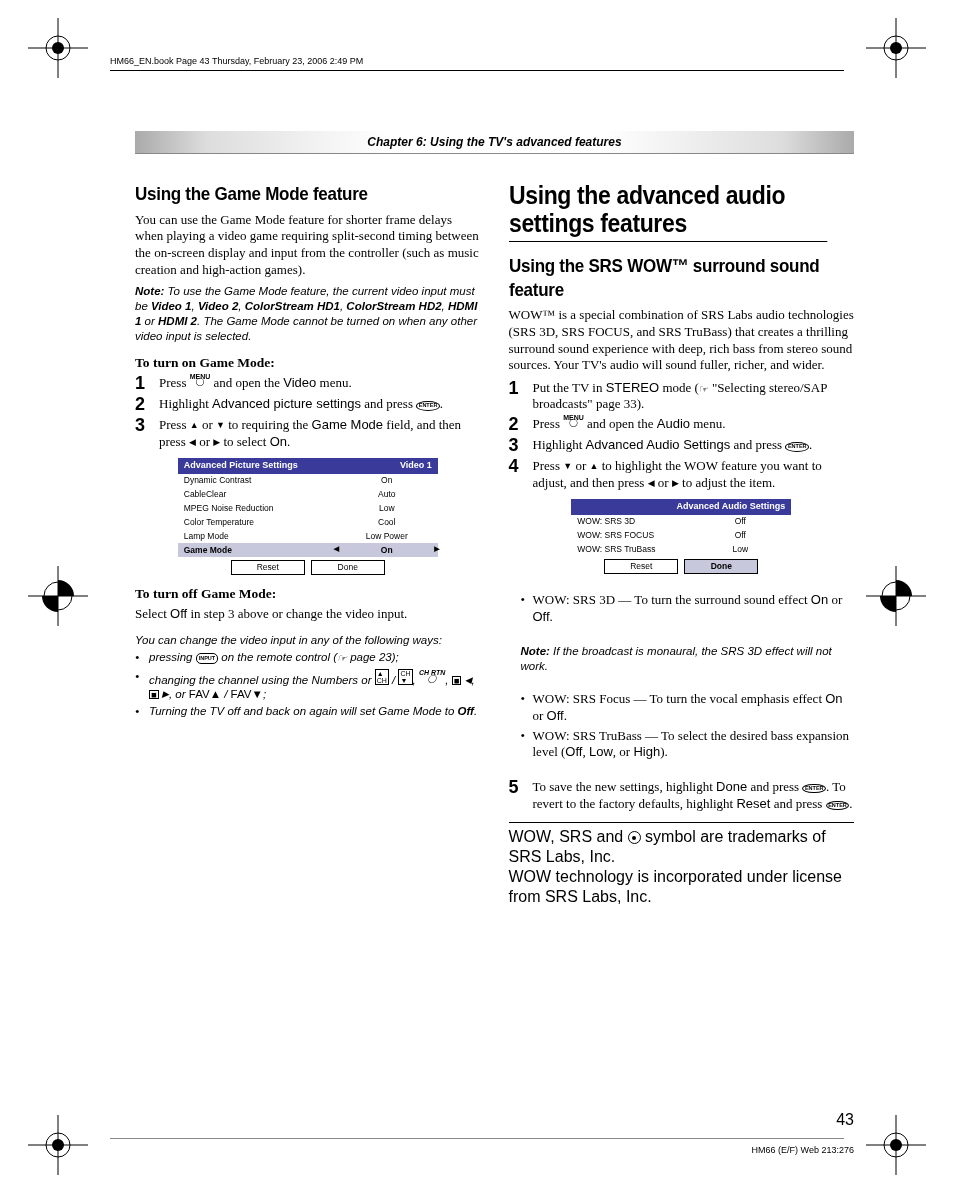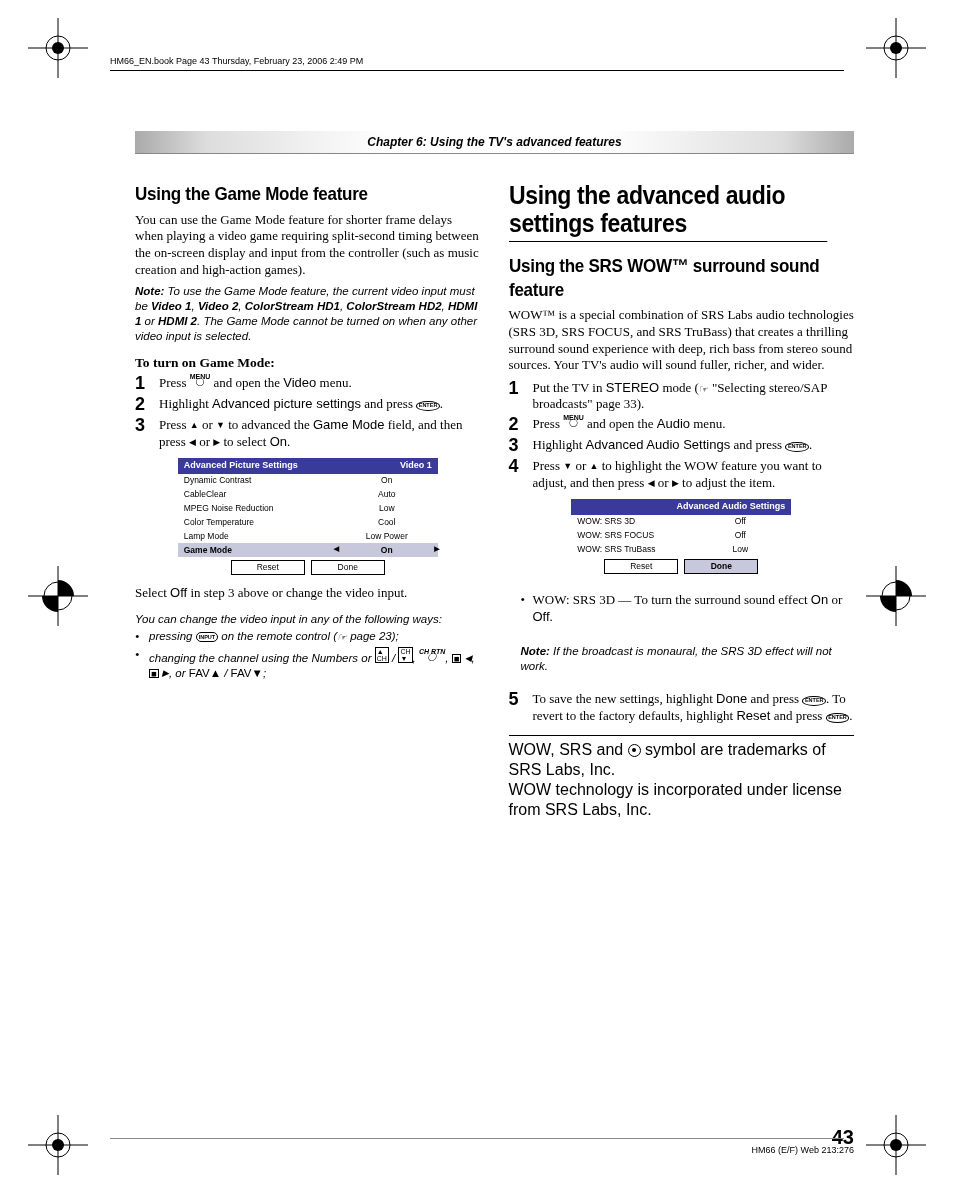--- a/index.html
+++ b/index.html
@@ -236,25 +236,25 @@
 
   .footnote-rule { border-top: 0.5px solid #000; margin: 10px 0 4px 0; width: 100%; }
   .footnote {
     font-family: Arial, Helvetica, sans-serif;
     font-size: 16px;
     line-height: 1.25;
   }
 
   .page-num {
     position: absolute;
-    bottom: 44px;
+    bottom: 64px;
     right: 100px;
     font-family: Arial, Helvetica, sans-serif;
-    font-weight: 700;
-    font-size: 20px;
+    font-weight: 400;
+    font-size: 16px;
   }
   .footer-code {
     position: absolute;
     bottom: 38px;
     right: 100px;
     font-family: Arial, Helvetica, sans-serif;
     font-size: 9px;
   }
   .footer-line {
     position: absolute;
@@ -332,21 +332,21 @@
       </li>
       <li>
           <span class="num">2</span>
         <span class="body">
           <span>Highlight </span><span class="ab">Advanced picture settings</span><span> and press </span><span class="glyph-enter">ENTER</span><span>.</span>
         </span>
       </li>
       <li>
           <span class="num">3</span>
         <span class="body">
-          <span>Press </span><span class="tri">▲</span><span> or </span><span class="tri">▼</span><span> to advanced the </span><span class="ab">Game Mode</span><span> field, and then press </span><span class="tri">◀</span><span> or </span><span class="tri">▶</span><span> to select </span><span class="ab">On</span><span>.</span>
+          <span>Press </span><span class="tri">▲</span><span> or </span><span class="tri">▼</span><span> to requiring the </span><span class="ab">Game Mode</span><span> field, and then press </span><span class="tri">◀</span><span> or </span><span class="tri">▶</span><span> to select </span><span class="ab">On</span><span>.</span>
         </span>
       </li>
     </ol>
 
     <table class="osd">
       <tbody>
           <tr class="hdr">
             <td>Advanced Picture Settings</td>
             <td>Video 1</td>
           </tr>
@@ -378,33 +378,39 @@
             <td colspan="2">
               <div class="btns">
                 <div class="btn">Reset</div>
                 <div class="btn">Done</div>
               </div>
             </td>
           </tr>
     </tbody>
       </table>
 
+    <div class="subhead">To turn off Game Mode:</div>
     <p style="margin:0 0 10px 0;">
       <span>Select </span><span class="ab">Off</span><span> in step 3 above or change the video input.</span>
     </p>
     <p class="note" style="margin:0 0 2px 0;">You can change the video input in any of the following ways:</p>
     <ul class="bull">
       <li>
           <span class="body">
         <span>pressing </span><span class="glyph-input">INPUT</span><span> on the remote control (</span><span class="glyph-pointer">☞</span><span> page 23);</span>
       </span>
         </li>
       <li>
           <span class="body">
         <span>changing the channel using the Numbers or </span><span class="glyph-ch">▲<br>CH</span> / <span class="glyph-ch">CH<br>▼</span><span>, </span><span class="glyph-menu">CH RTN</span><span>, </span><span class="glyph-ch">◼</span> <span class="tri">◀</span><span>, </span><span class="glyph-ch">◼</span> <span class="tri">▶</span><span>, or </span><span class="ab" style="font-style:normal;">FAV▲</span><span> / </span><span class="ab" style="font-style:normal;">FAV▼</span><span>;</span>
+      </span>
+        </li>
+      <li>
+          <span class="body">
+        <span>Turning the TV off and back on again will set Game Mode to </span><span class="b">Off</span><span>.</span>
       </span>
         </li>
     </ul>
   </div>
 
   <div class="col">
     <h1 class="big-section">Using the advanced audio settings features</h1>
     <h2 class="section" style="margin-top:12px;">Using the SRS WOW™ surround sound feature</h2>
     <p style="margin:0 0 6px 0;">WOW™ is a special combination of SRS Labs audio technologies (SRS 3D, SRS FOCUS, and SRS TruBass) that creates a thrilling surround sound experience with deep, rich bass from stereo sound sources. Your TV's audio will sound fuller, richer, and wider.</p>
 
@@ -468,20 +474,30 @@
       <li>
           <span class="body">
         <span>WOW: SRS 3D — To turn the surround sound effect </span><span class="ab">On</span><span> or </span><span class="ab">Off</span><span>.</span>
       </span>
         </li>
     </ul>
     <p class="note" style="margin-left:12px;">
       <span class="nb">Note:</span><span> If the broadcast is monaural, the SRS 3D effect will not work.</span>
     </p>
     <ul class="bull2">
+      <li>
+          <span class="body">
+        <span>WOW: SRS Focus — To turn the vocal emphasis effect </span><span class="ab">On</span><span> or </span><span class="ab">Off</span><span>.</span>
+      </span>
+        </li>
+      <li>
+          <span class="body">
+        <span>WOW: SRS TruBass — To select the desired bass expansion level (</span><span class="ab">Off</span><span>, </span><span class="ab">Low</span><span>, or </span><span class="ab">High</span><span>).</span>
+      </span>
+        </li>
     </ul>
 
     <ol class="steps" style="margin-top:4px;">
       <li>
           <span class="num">5</span>
         <span class="body">
           <span>To save the new settings, highlight </span><span class="ab">Done</span><span> and press </span><span class="glyph-enter">ENTER</span><span>. To revert to the factory defaults, highlight </span><span class="ab">Reset</span><span> and press </span><span class="glyph-enter">ENTER</span><span>.</span>
         </span>
       </li>
     </ol>

